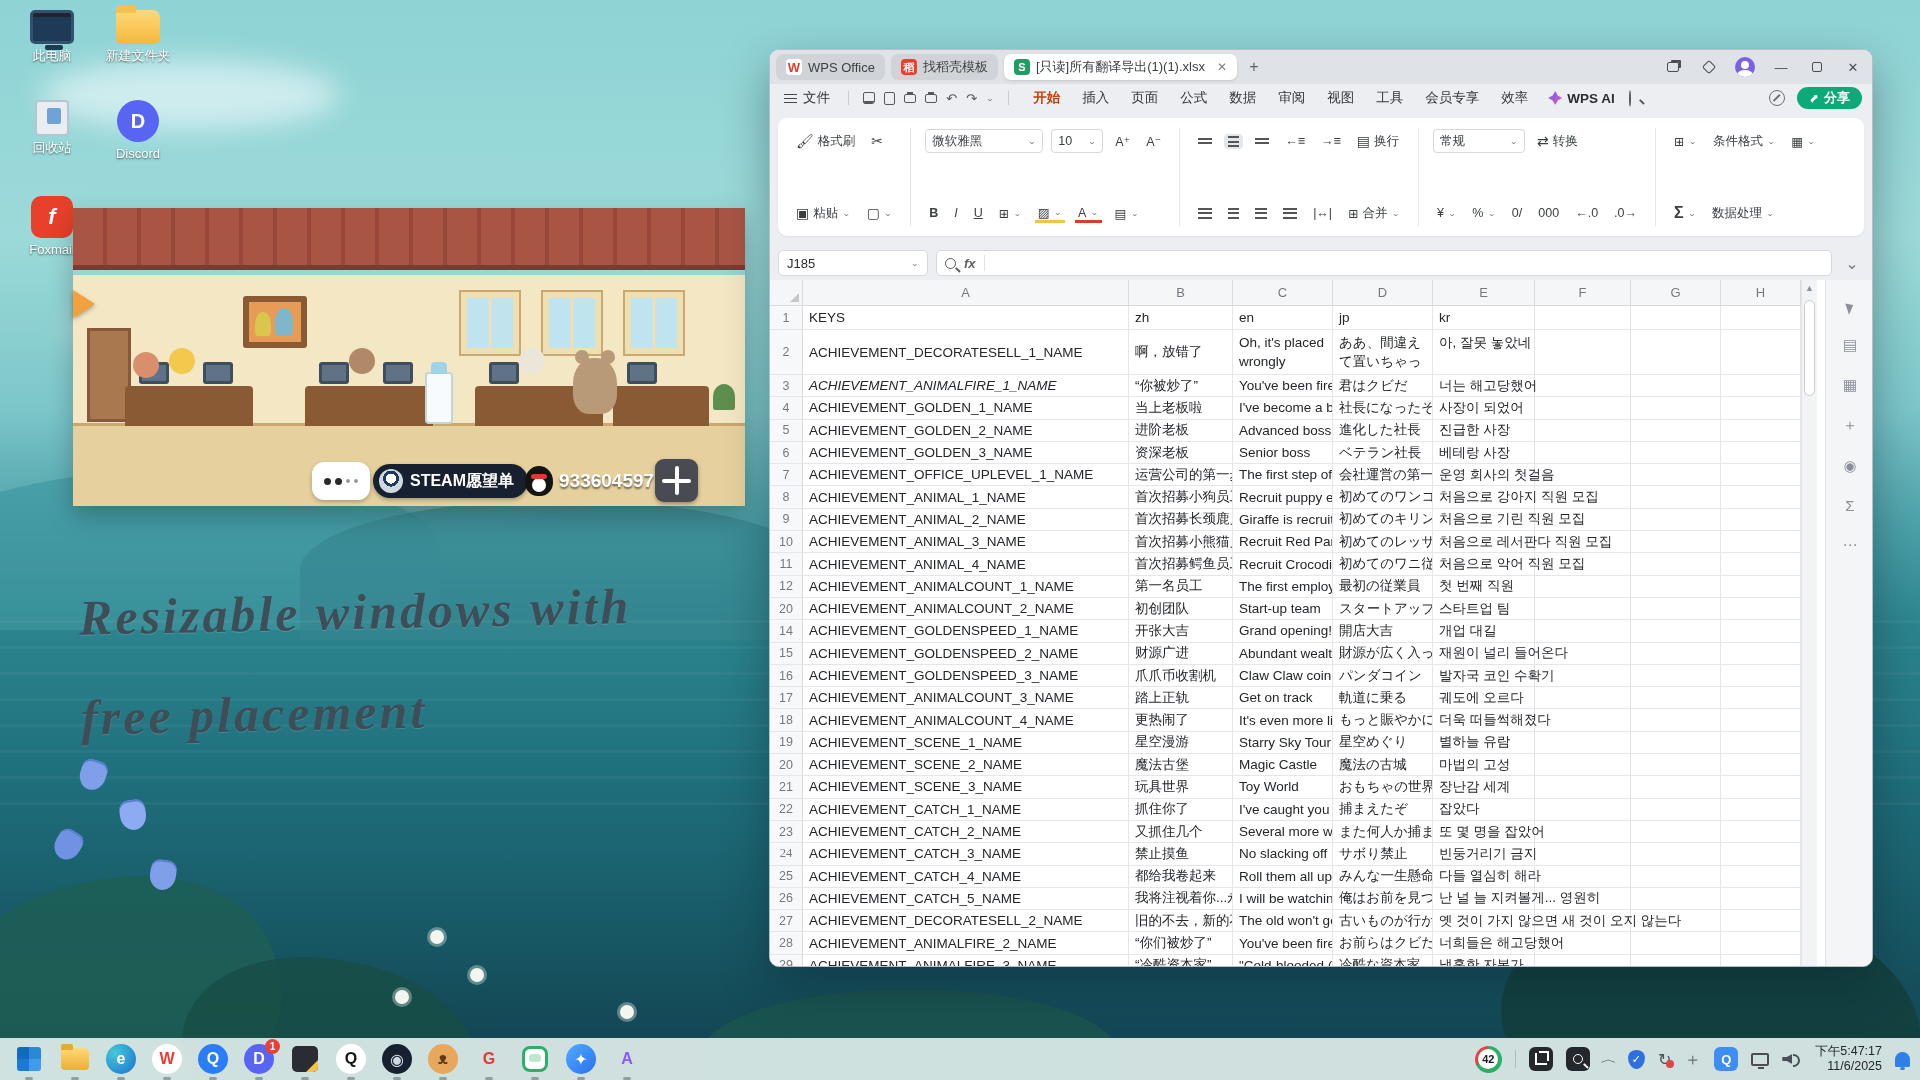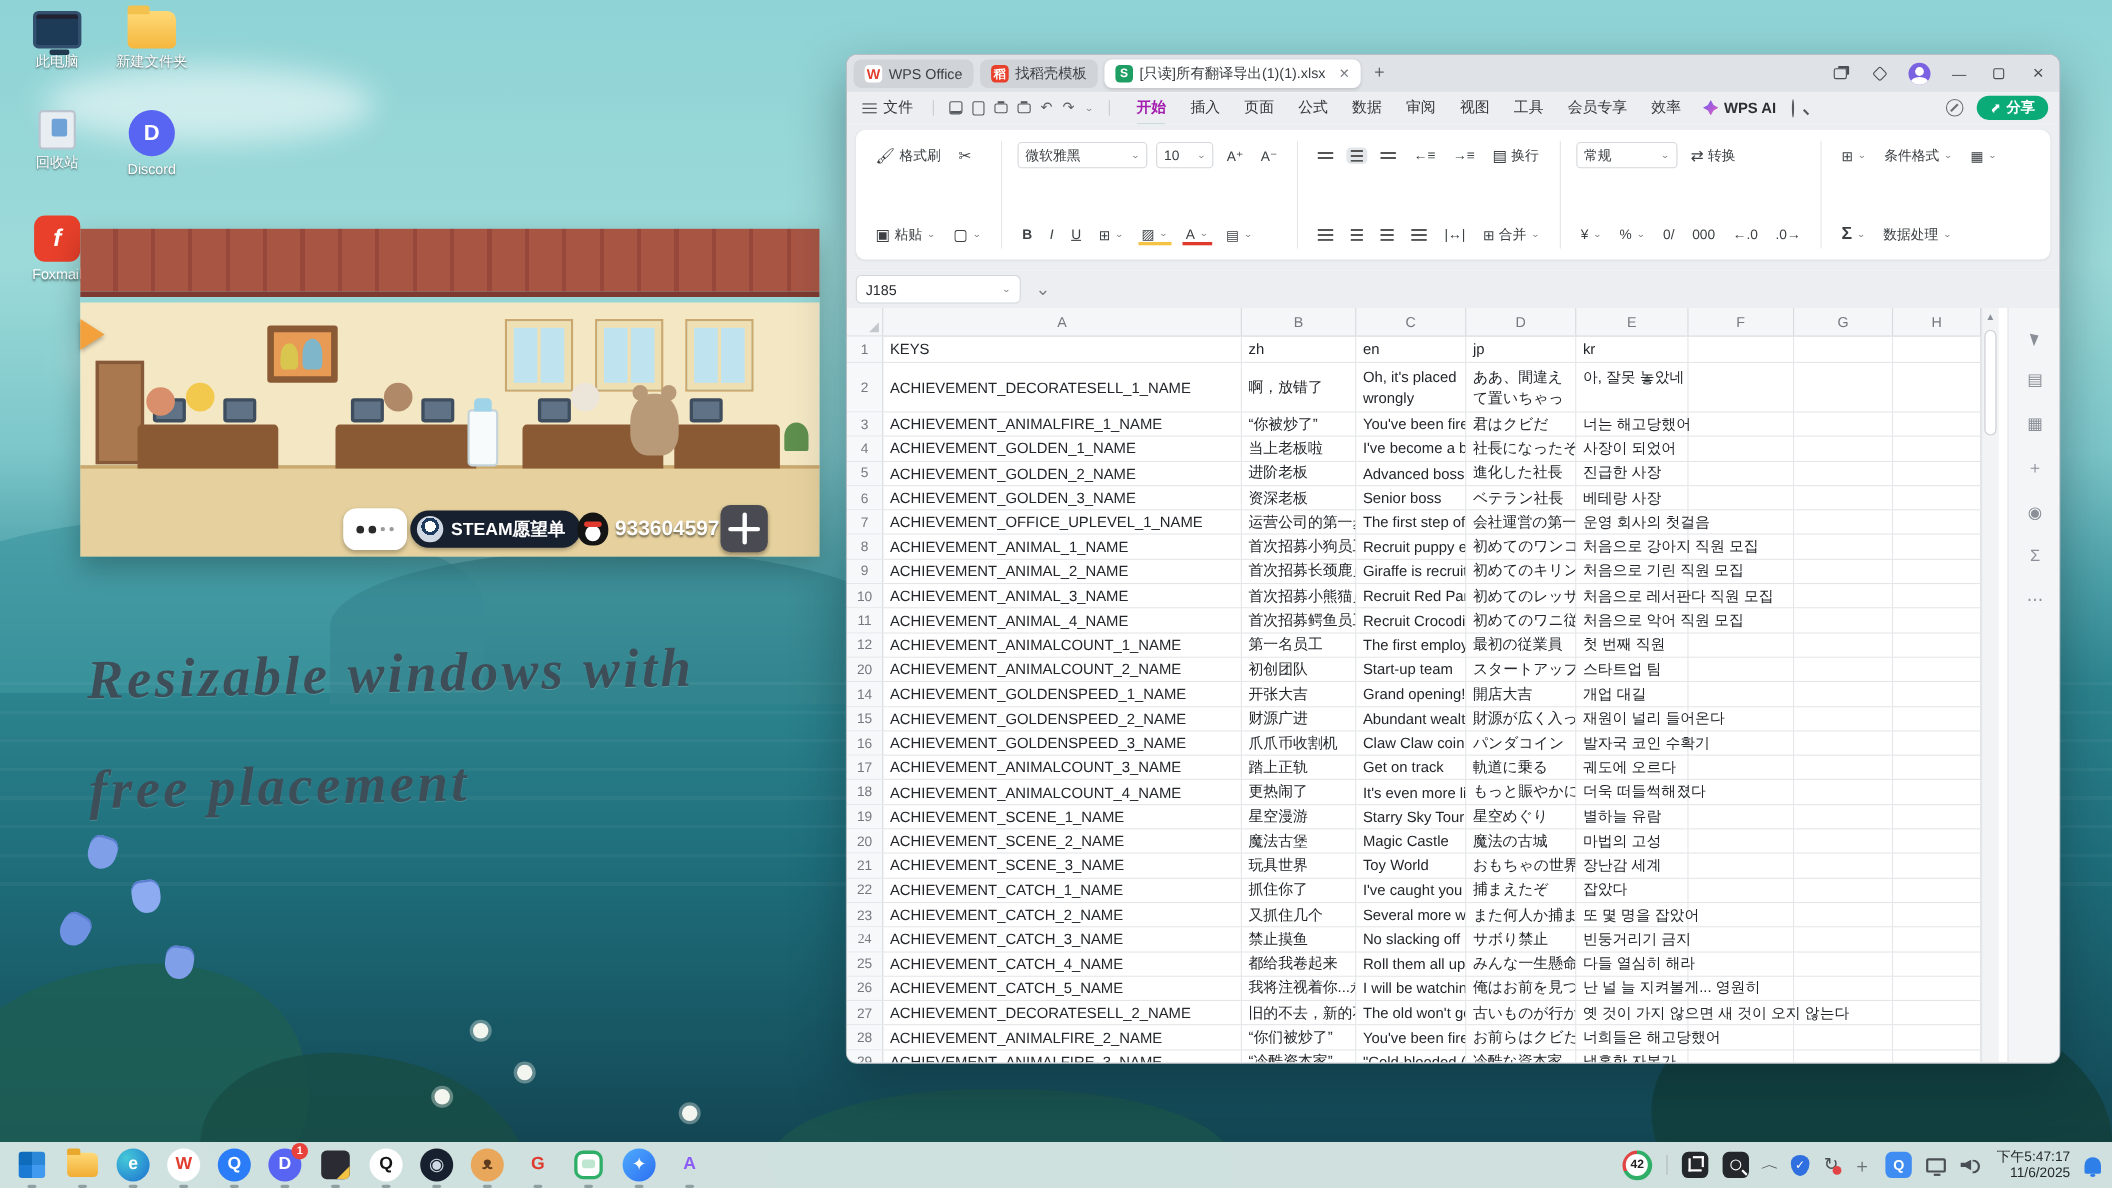--- a/index.html
+++ b/index.html
@@ -115,21 +115,21 @@
   .ham{display:inline-block;width:13px;height:9px;border-top:1.5px solid #44484e;border-bottom:1.5px solid #44484e;position:relative;}
   .ham::after{content:"";position:absolute;left:0;top:3px;width:100%;height:1.5px;background:#44484e;}
   .mdivider{width:1px;height:14px;background:#c9ccd1;margin:0 6px;}
   .qicons{display:flex;align-items:center;gap:9px;padding:0 8px;color:#55595f;}
   .qic{font-size:13px;}
   .ic-doc{width:11px;height:13px;border:1.5px solid #55595f;border-radius:2px;}
   .ic-save{width:12px;height:12px;border:1.5px solid #55595f;border-radius:2px 2px 3px 2px;box-shadow:0 -4px 0 -2px #55595f inset;}
   .ic-print{width:12px;height:9px;border:1.5px solid #55595f;border-radius:2px;box-shadow:0 -5px 0 -3px #55595f;}
   .menu-items{display:flex;align-items:center;gap:2px;margin-left:8px;}
   .menu-item{padding:4px 10px;border-radius:4px;white-space:nowrap;}
-  .menu-item.active{color:#a21caf;font-weight:700;position:relative;}
+  .menu-item.active{color:#c2410c;font-weight:700;position:relative;}
   .menu-item.active::after{content:"";position:absolute;left:10px;right:10px;bottom:-4px;height:3px;background:#0e7a4d;border-radius:2px;}
   .wpsai{display:flex;align-items:center;gap:5px;margin-left:10px;font-weight:700;color:#2b2f34;}
   .ai-spark{width:14px;height:14px;background:linear-gradient(135deg,#6a5cf0,#e85cc0);clip-path:polygon(50% 0,68% 32%,100% 50%,68% 68%,50% 100%,32% 68%,0 50%,32% 32%);}
   .mag{position:relative;width:12px;height:12px;border:1.7px solid #55595f;border-radius:50%;}
   .mag::after{content:"";position:absolute;left:9px;top:10px;width:6px;height:1.7px;background:#55595f;transform:rotate(45deg);}
   .m-right{margin-left:auto;display:flex;align-items:center;gap:12px;padding-right:10px;}
   .eyeic{width:16px;height:16px;border:1.5px solid #6a6f76;border-radius:50%;position:relative;}
   .eyeic::after{content:"";position:absolute;left:2px;top:6px;width:9px;height:1.5px;background:#6a6f76;transform:rotate(-45deg);}
   .share-btn{height:22px;padding:0 12px;background:#0aab76;color:#fff;border-radius:12px;display:flex;align-items:center;gap:5px;font-size:13px;font-weight:600;}
   .share-arrow{display:inline-block;transform:rotate(-45deg);font-size:12px;}
@@ -532,20 +532,26 @@
           </div>
         </div>
       </div>
     </div>
 
     <div class="fxbar">
       <span class="namebox">
         <span>J185</span>
         <span class="dd">⌄</span>
       </span>
+      <span class="fxbox">
+        <span class="mag" style="width:11px;height:11px;"></span>
+        <span style="font-style:italic;font-weight:600;">fx</span>
+        <span class="fdiv"></span>
+        <span></span>
+      </span>
       <span class="fxcollapse">⌄</span>
     </div>
 
     <div class="gridwrap">
       <div class="gh-row" id="col-headers">
           <div class="gh-cell gh-corner" style="width: 33px;"></div>
           <div class="gh-cell" style="width: 326px;">A</div>
           <div class="gh-cell" style="width: 104px;">B</div>
           <div class="gh-cell" style="width: 100px;">C</div>
           <div class="gh-cell" style="width: 100px;">D</div>
@@ -572,21 +578,21 @@
             <div class="g-cell" style="width: 104px;">啊，放错了</div>
             <div class="g-cell wrap" style="width: 100px;">Oh, it's placed wrongly</div>
             <div class="g-cell wrap" style="width: 100px;">ああ、間違えて置いちゃった</div>
             <div class="g-cell wrap" style="width: 102px;">아, 잘못 놓았네</div>
             <div class="g-cell" style="width: 96px;"></div>
             <div class="g-cell" style="width: 90px;"></div>
             <div class="g-cell" style="width: 80px;"></div>
           </div>
           <div class="g-row" style="height: 22.3px;">
             <div class="g-cell g-num" style="width: 33px;">3</div>
-            <div class="g-cell" style="width: 326px;">ACHIEVEMENT_ANIMALFIRE_1_NAME</div>
+            <div class="g-cell" style="width: 326px; font-style: italic;">ACHIEVEMENT_ANIMALFIRE_1_NAME</div>
             <div class="g-cell" style="width: 104px;">“你被炒了”</div>
             <div class="g-cell" style="width: 100px;">You've been fire</div>
             <div class="g-cell" style="width: 100px;">君はクビだ</div>
             <div class="g-cell ovf" style="width: 102px;">너는 해고당했어</div>
             <div class="g-cell" style="width: 96px;"></div>
             <div class="g-cell" style="width: 90px;"></div>
             <div class="g-cell" style="width: 80px;"></div>
           </div>
           <div class="g-row" style="height: 22.3px;">
             <div class="g-cell g-num" style="width: 33px;">4</div>

